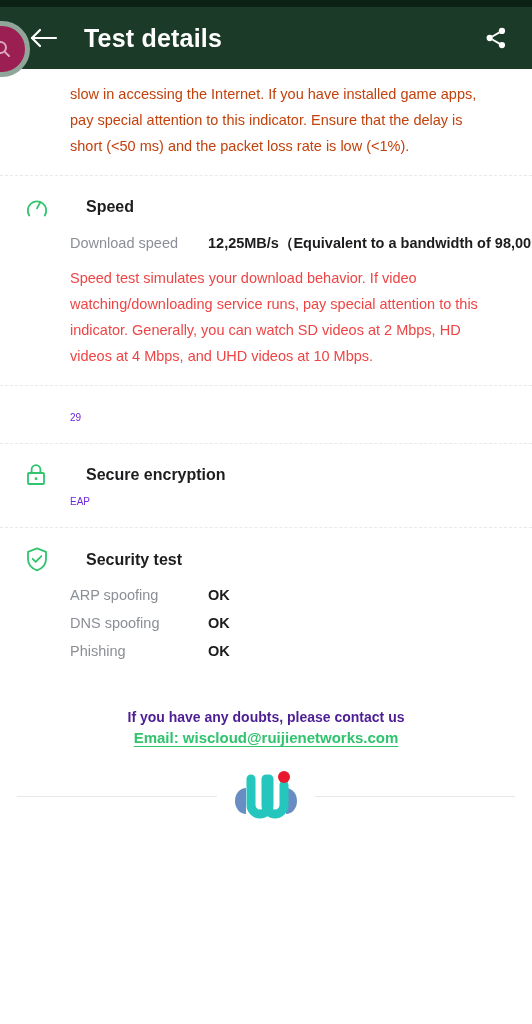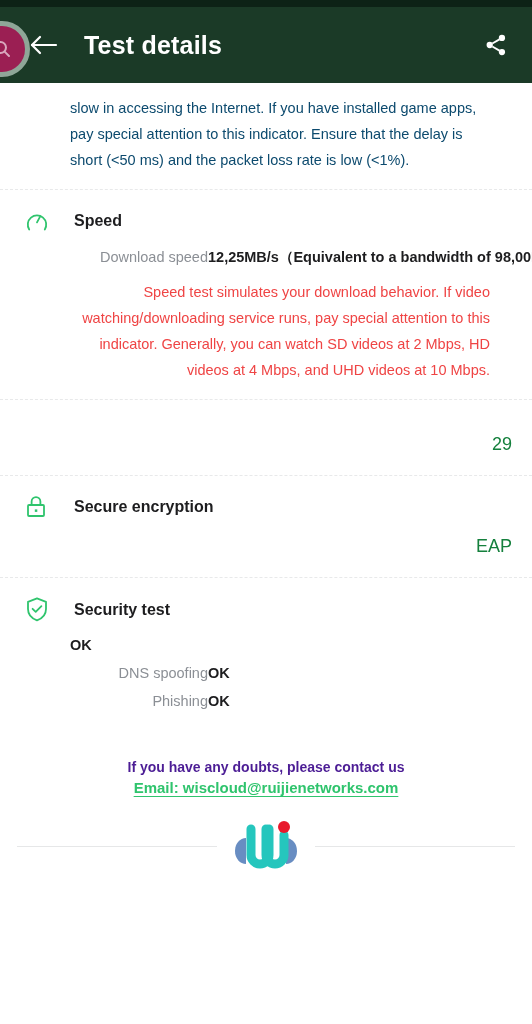--- a/index.html
+++ b/index.html
@@ -19,21 +19,21 @@
   }
 
   
   .statusbar {
     height: 7px;
     background: #0d2216;
     width: 100%;
   }
 
   .appbar {
-    height: 76px;
+    height: 62px;
     background: #1b3a27;
     display: flex;
     align-items: center;
     padding: 0 18px 0 26px;
     position: relative;
   }
 
   .back-btn {
     width: 34px;
     height: 34px;
@@ -81,21 +81,21 @@
     cursor: pointer;
   }
 
   
   .content {
     padding: 0;
     background: #fff;
   }
 
   .para {
-    color: #0c4a6e;
+    color: #c2410c;
     font-size: 14.5px;
     line-height: 26px;
     padding: 0 40px 0 70px;
   }
 
   .top-para {
     padding-top: 12px;
     padding-bottom: 16px;
   }
 
@@ -106,42 +106,41 @@
     width: 100%;
   }
 
   .section {
     padding: 18px 20px 16px 20px;
   }
 
   .sec-head {
     display: flex;
     align-items: center;
-    gap: 4px;
+    gap: 16px;
     margin-bottom: 4px;
   }
 
   .sec-icon {
     width: 50px;
     flex: 0 0 50px;
     display: flex;
     align-items: center;
     justify-content: flex-start;
     padding-left: 4px;
   }
 
   .sec-title {
     font-size: 16px;
     font-weight: bold;
     color: #1d1d1f;
   }
 
   .sec-body {
     padding-left: 50px;
-    text-align: right;
   }
 
   .kv-table {
     margin-top: 14px;
     margin-bottom: 6px;
   }
 
   .kv-row {
     display: flex;
     align-items: baseline;
@@ -161,23 +160,23 @@
   }
 
   .sec-note {
     color: #ef4444;
     font-size: 14.5px;
     line-height: 26px;
     padding-right: 22px;
   }
 
   .plain-val {
-    color: #15803d;
-    font-size: 18px;
-    margin-top: 16px;
+    color: #6d28d9;
+    font-size: 10px;
+    margin-top: 8px;
     margin-bottom: 4px;
   }
 
   
   .footer {
     text-align: center;
     padding-top: 22px;
   }
 
   .footer-text {
@@ -313,20 +312,21 @@
         <svg width="26" height="27" viewBox="0 0 26 27">
           <path d="M13 2.4 L22 5.8 V13 c0 5.6 -3.8 9.5 -9 11.3 C7.8 22.5 4 18.6 4 13 V5.8 Z" fill="none" stroke="#2fc46d" stroke-width="1.8" stroke-linejoin="round"></path>
           <polyline points="8.6,12.8 11.7,15.9 17.4,10.2" fill="none" stroke="#2fc46d" stroke-width="1.8" stroke-linecap="round" stroke-linejoin="round"></polyline>
         </svg>
       </div>
       <div class="sec-title">Security test</div>
     </div>
     <div class="sec-body">
       <div class="kv-table">
         <div class="kv-row">
+          <span class="kv-key">ARP spoofing</span>
           <span class="kv-val">OK</span>
         </div>
         <div class="kv-row">
           <span class="kv-key">DNS spoofing</span>
           <span class="kv-val">OK</span>
         </div>
         <div class="kv-row">
           <span class="kv-key">Phishing</span>
           <span class="kv-val">OK</span>
         </div>

